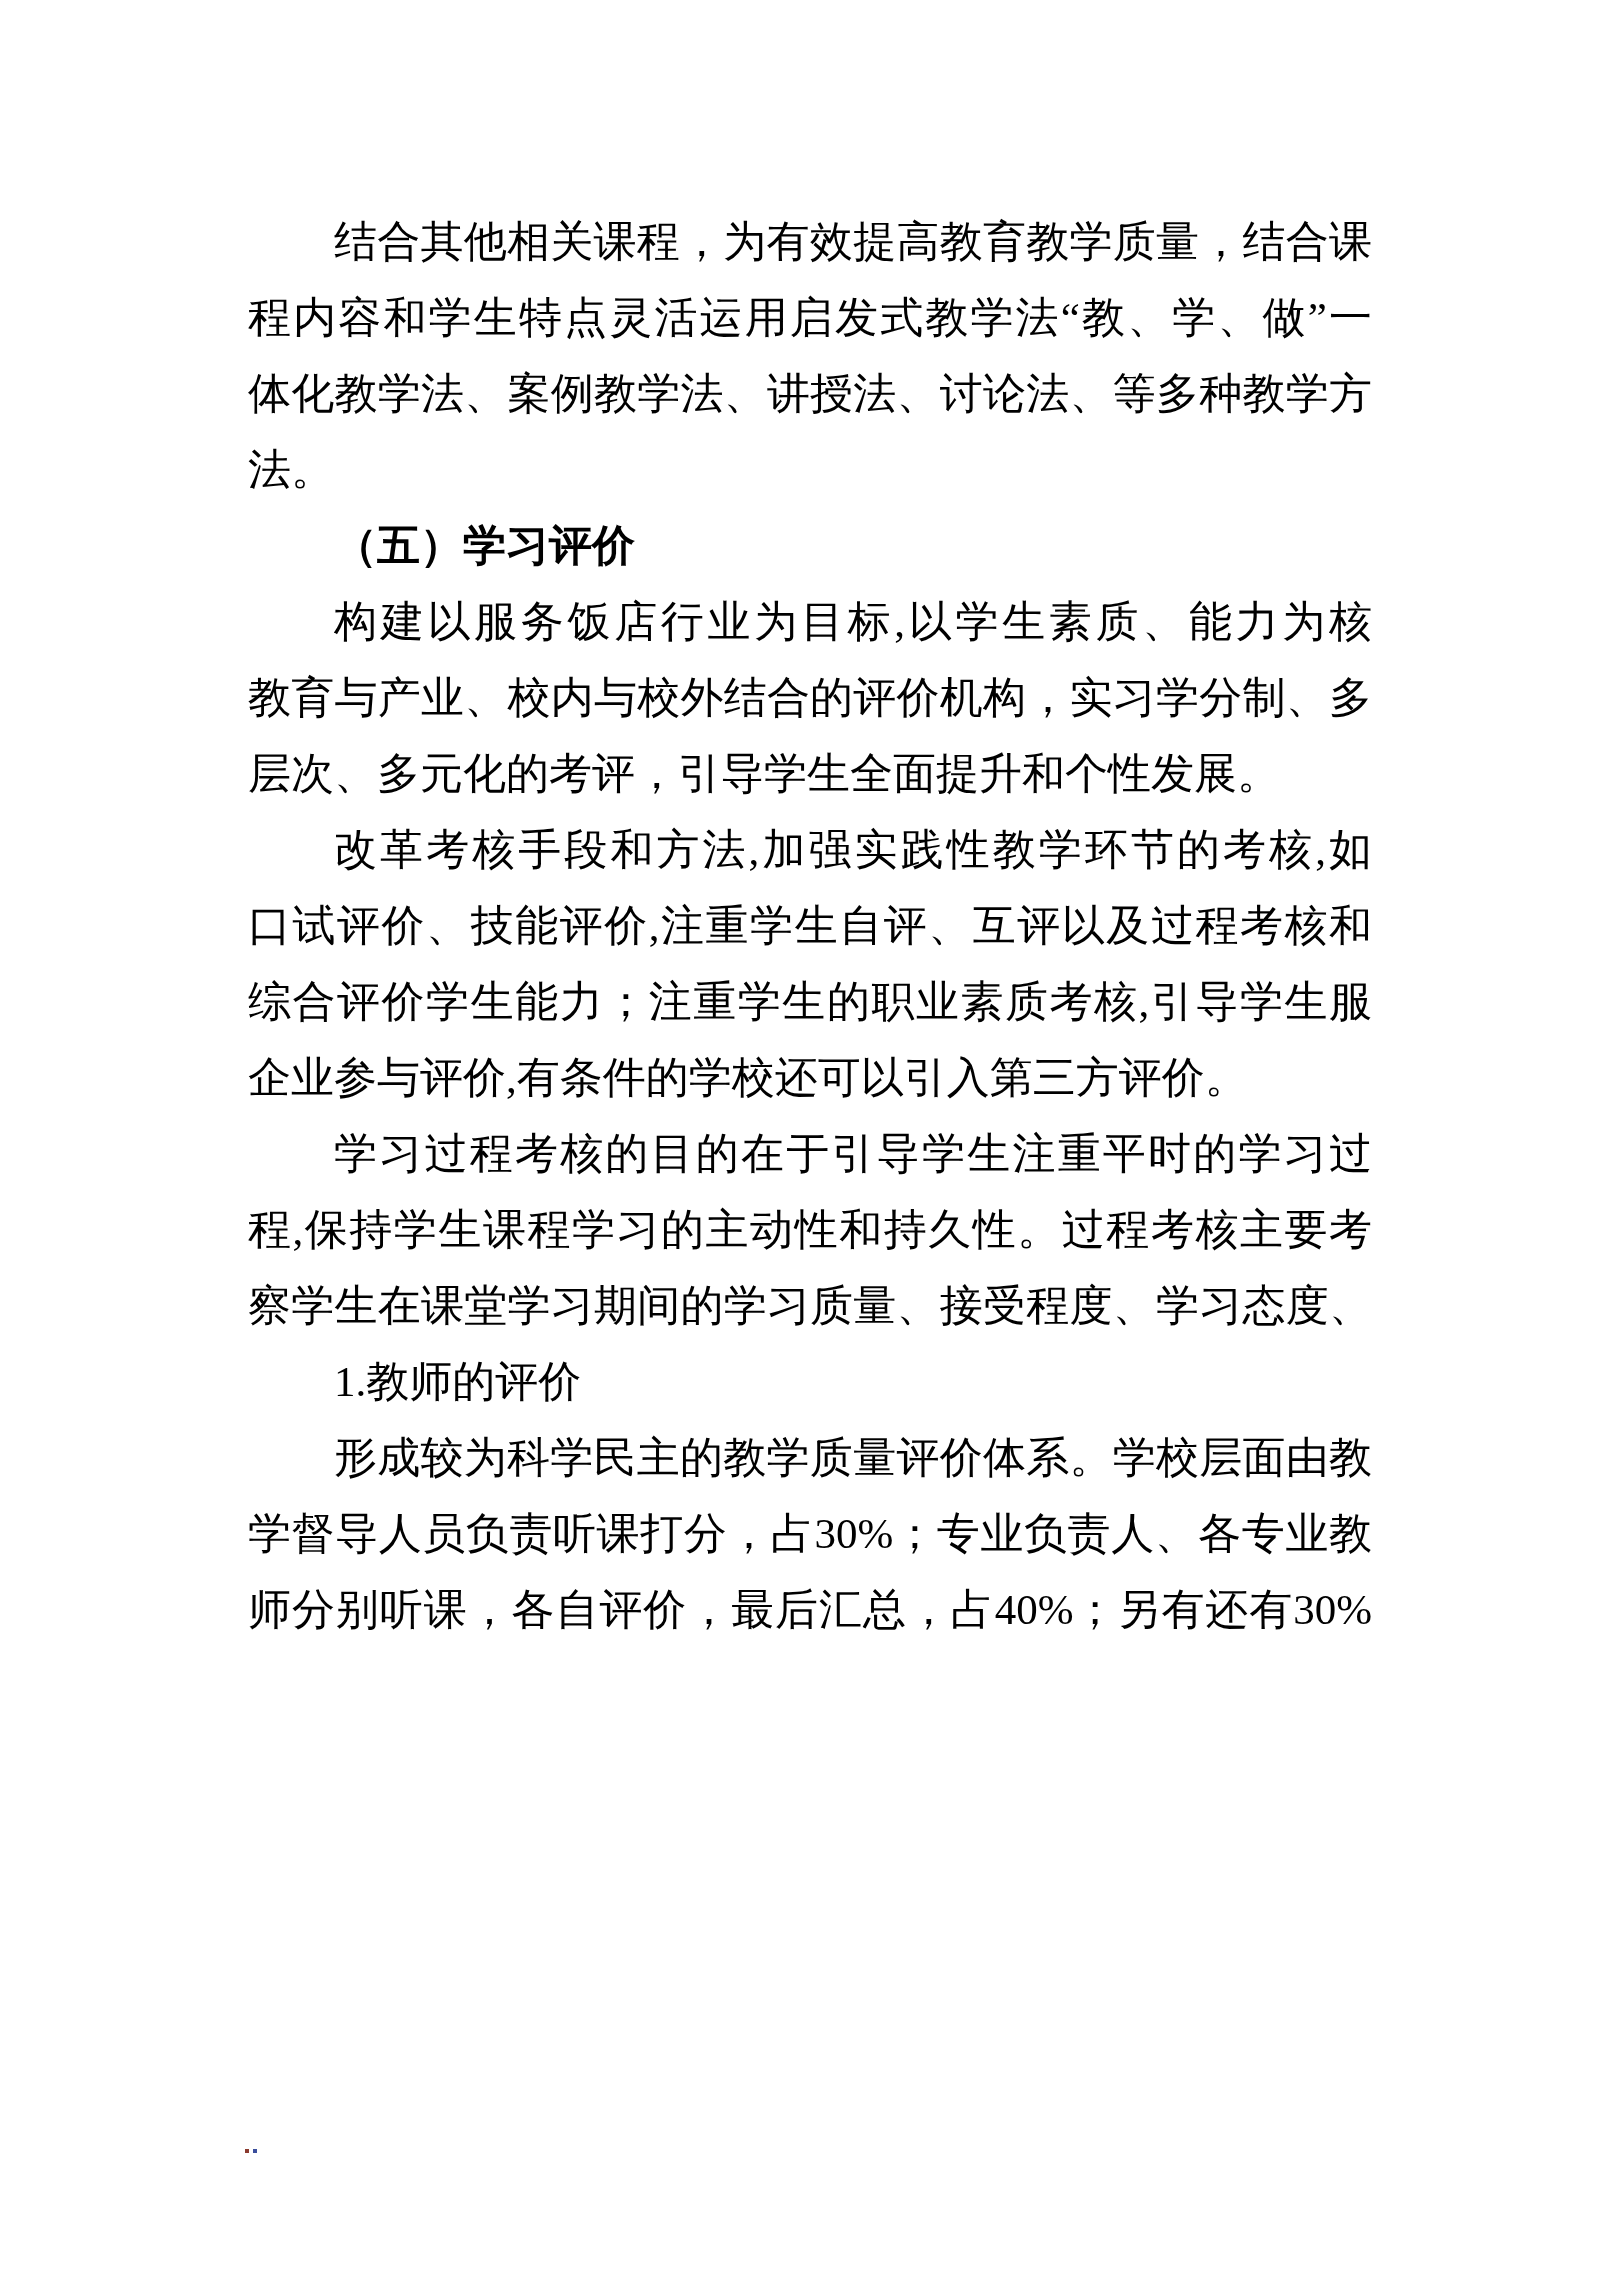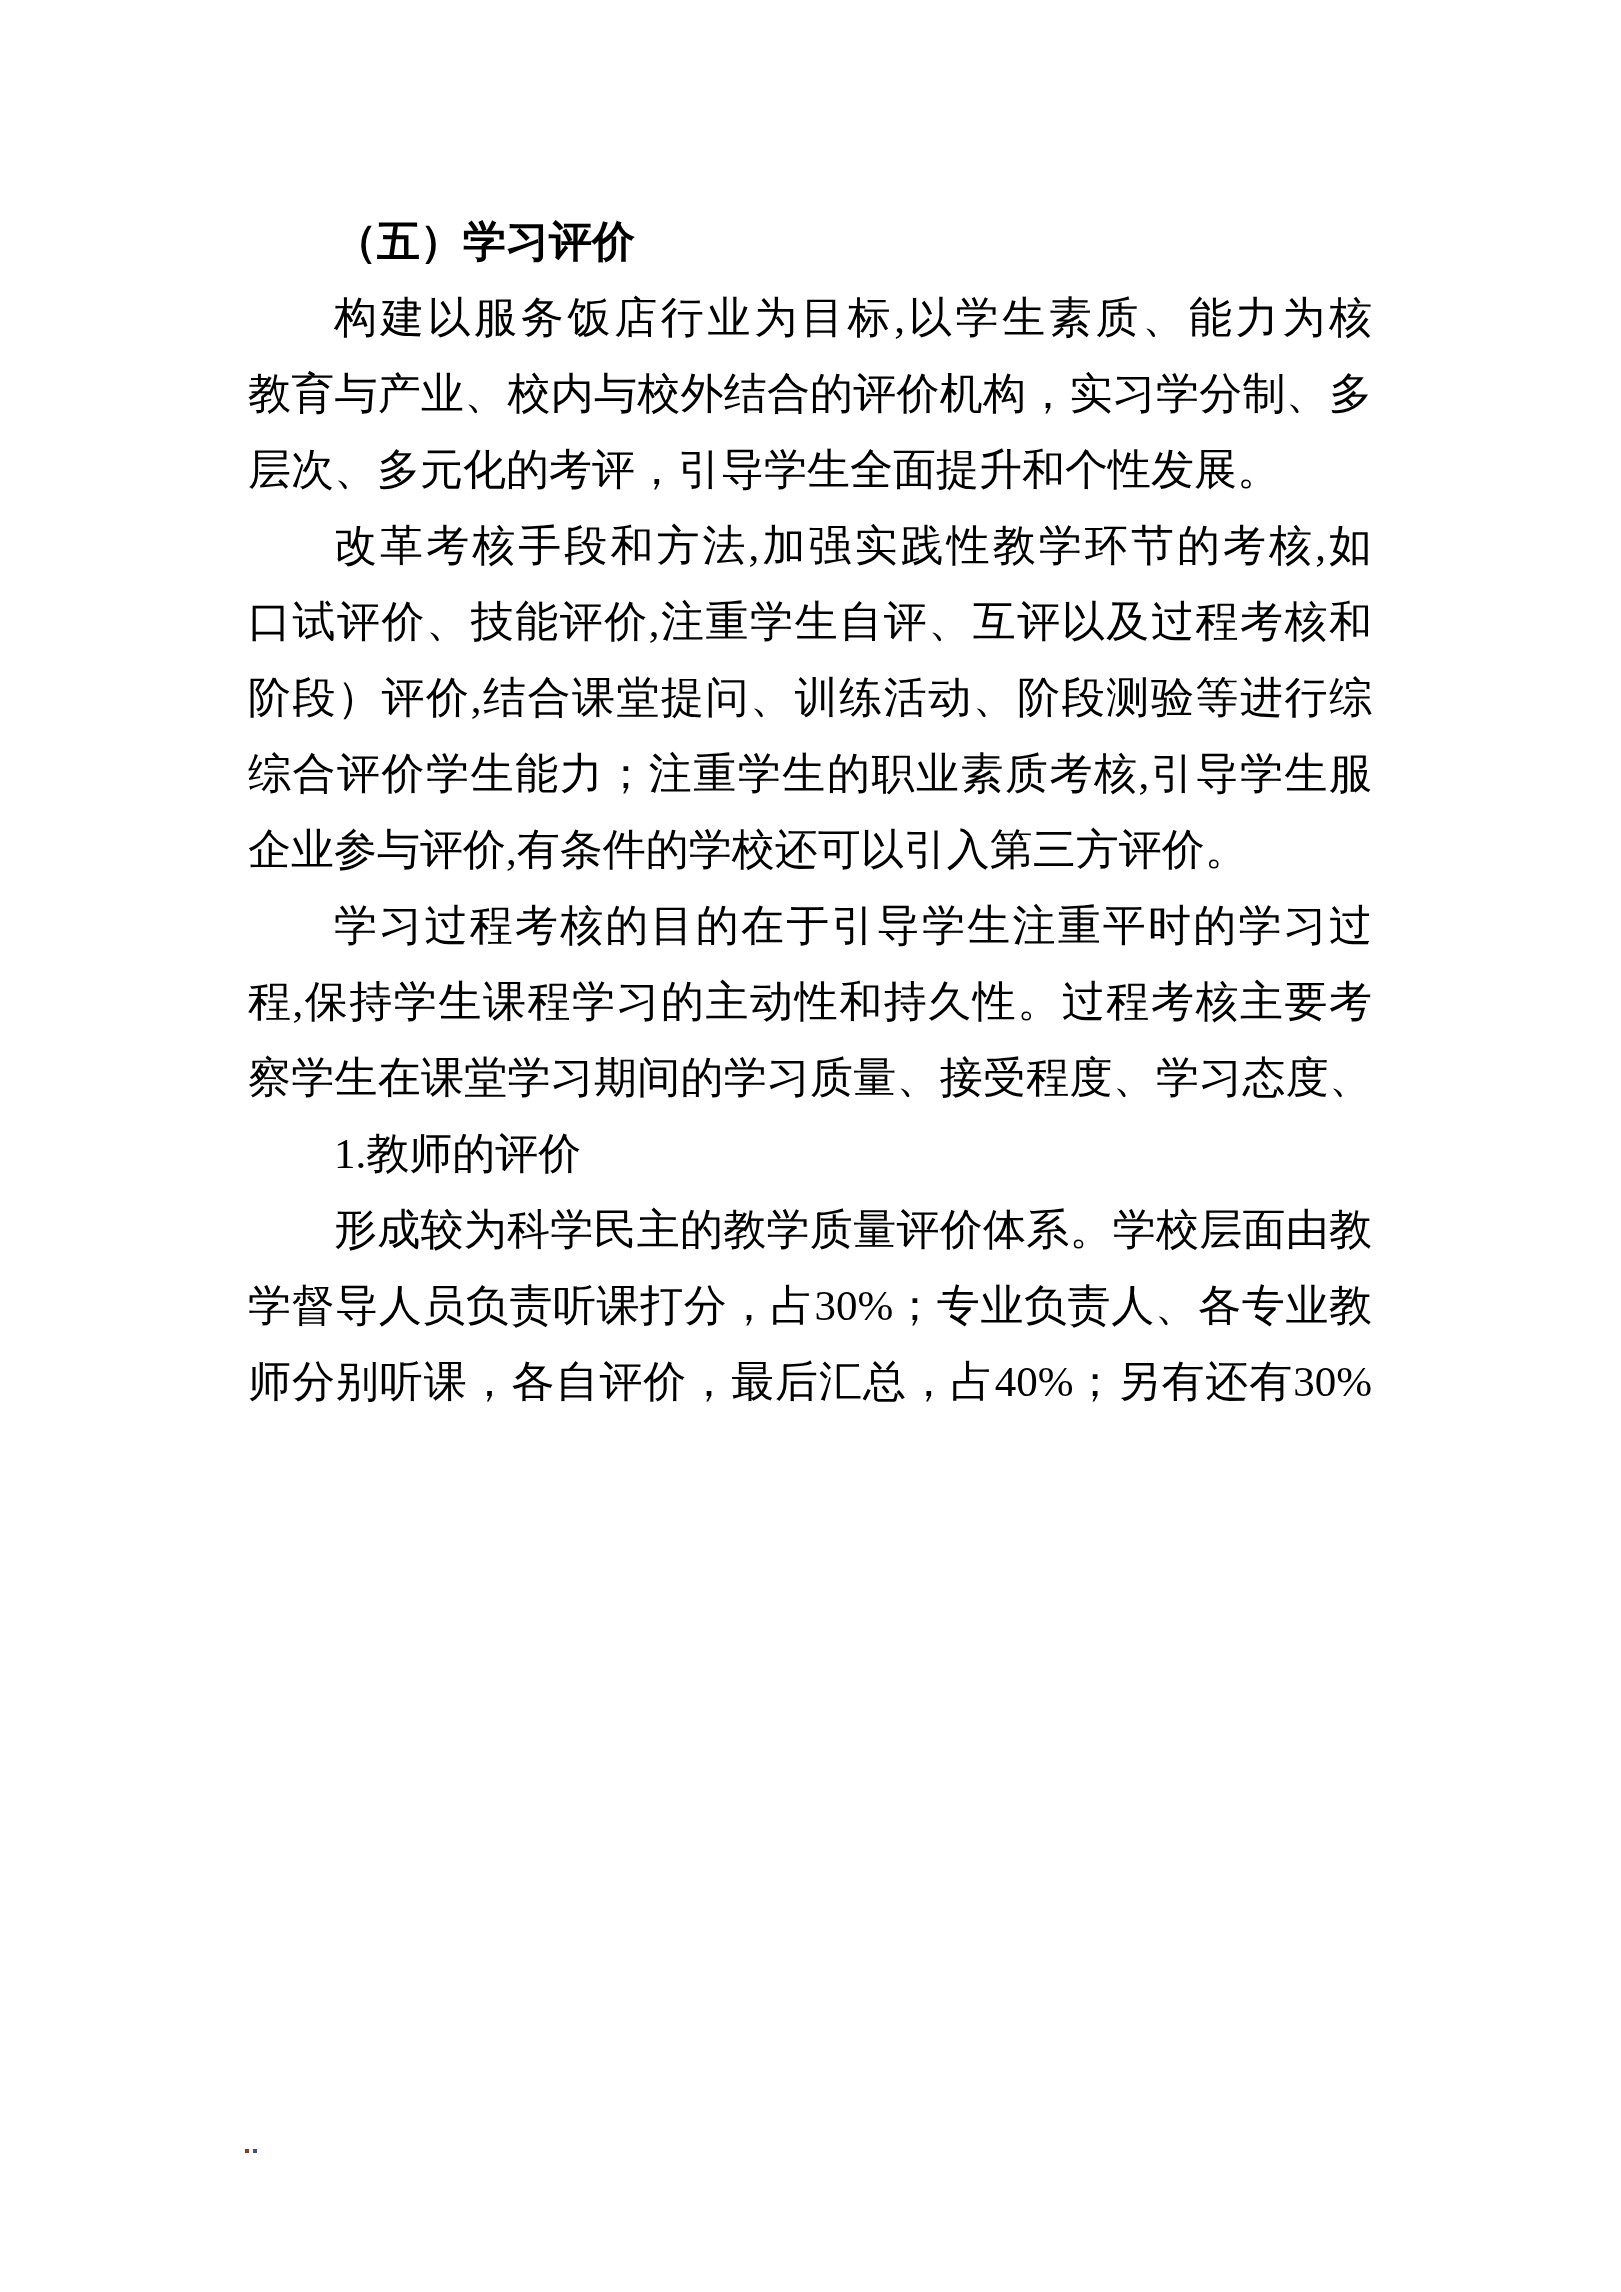--- a/index.html
+++ b/index.html
@@ -62,32 +62,37 @@
     width: 3.9px;
     height: 4.9px;
     display: inline-block;
   }
 </style>
 </head>
 <body>
 
 <div class="page">
   <div class="content">
+      <div class="block paragraph">
+        <div class="line first">结合其他相关课程，为有效提高教育教学质量，结合课</div>
+        <div class="line">程内容和学生特点灵活运用启发式教学法“教、学、做”一</div>
+        <div class="line">体化教学法、案例教学法、讲授法、讨论法、等多种教学方</div>
+        <div class="line para-end">法。</div>
+      </div>
       <div class="block section-heading">
         <div class="line first para-end">（五）学习评价</div>
       </div>
       <div class="block paragraph">
         <div class="line first">构建以服务饭店行业为目标,以学生素质、能力为核心，</div>
         <div class="line">教育与产业、校内与校外结合的评价机构，实习学分制、多</div>
         <div class="line para-end">层次、多元化的考评，引导学生全面提升和个性发展。</div>
       </div>
       <div class="block paragraph">
         <div class="line first">改革考核手段和方法,加强实践性教学环节的考核,如</div>
         <div class="line">口试评价、技能评价,注重学生自评、互评以及过程考核和</div>
-        <div class="line">阶段）评价,结合课堂提问、训练活动、阶段测验等进行综</div>
         <div class="line">综合评价学生能力；注重学生的职业素质考核,引导学生服</div>
         <div class="line para-end">企业参与评价,有条件的学校还可以引入第三方评价。</div>
       </div>
       <div class="block paragraph">
         <div class="line first">学习过程考核的目的在于引导学生注重平时的学习过</div>
         <div class="line">程,保持学生课程学习的主动性和持久性。过程考核主要考</div>
         <div class="line">察学生在课堂学习期间的学习质量、接受程度、学习态度、</div>
       </div>
       <div class="block subheading">
         <div class="line first para-end">1.教师的评价</div>

